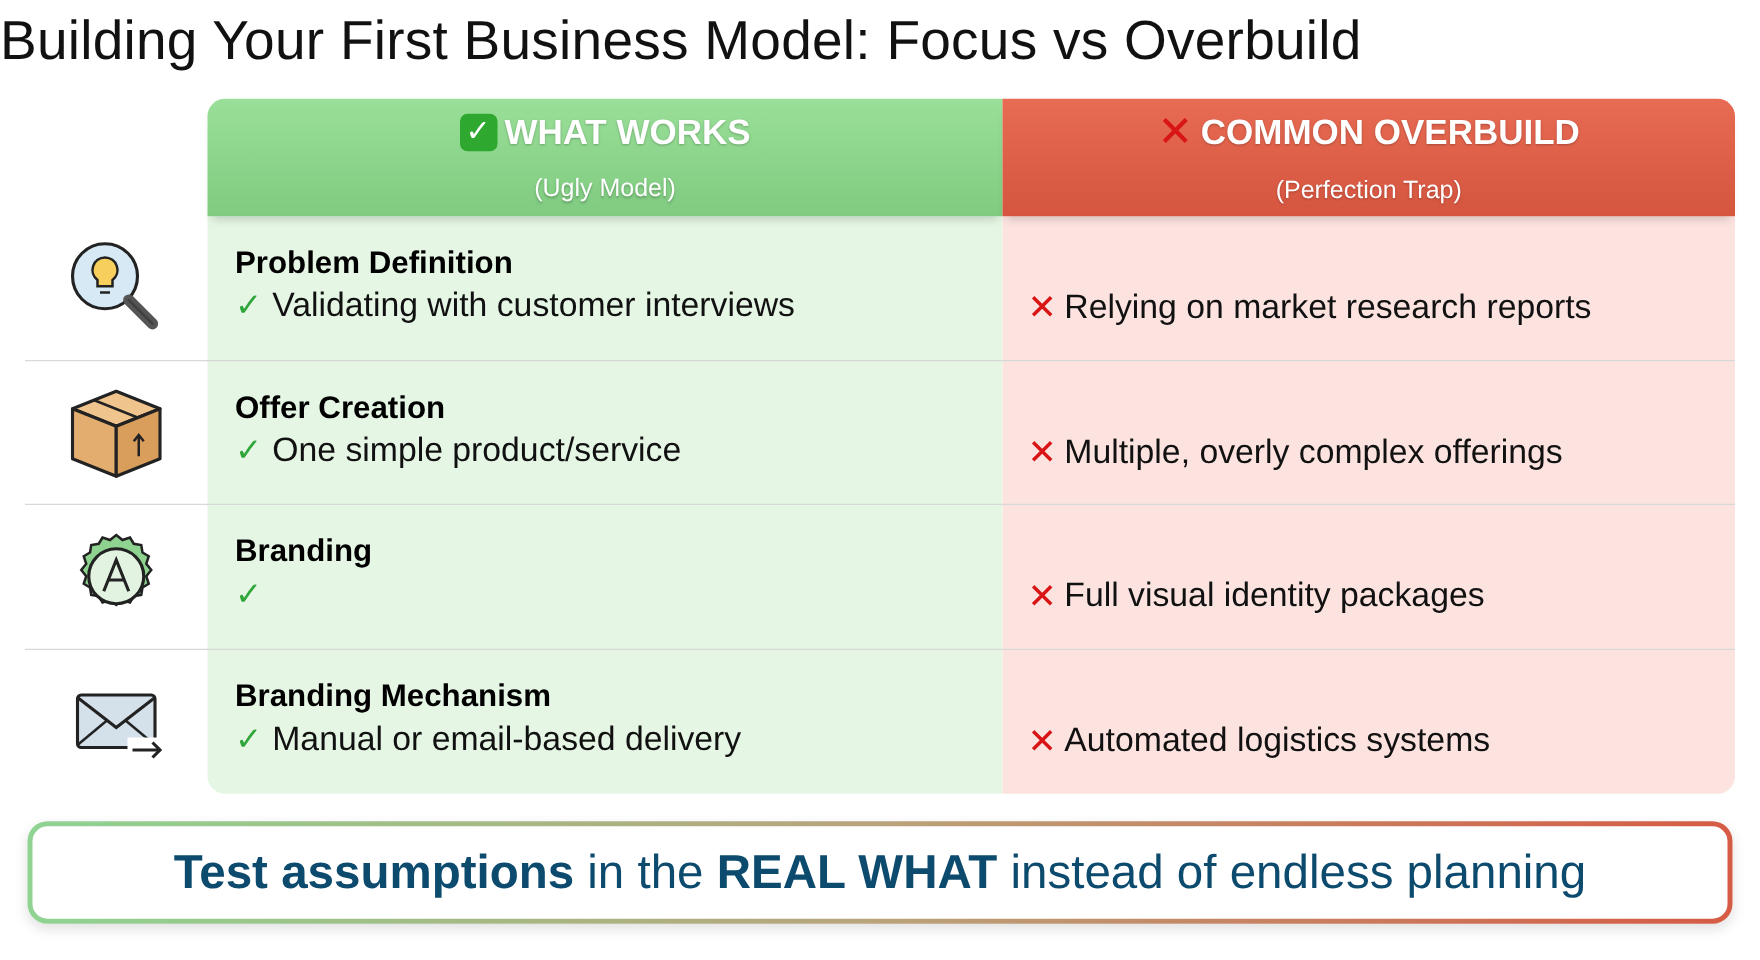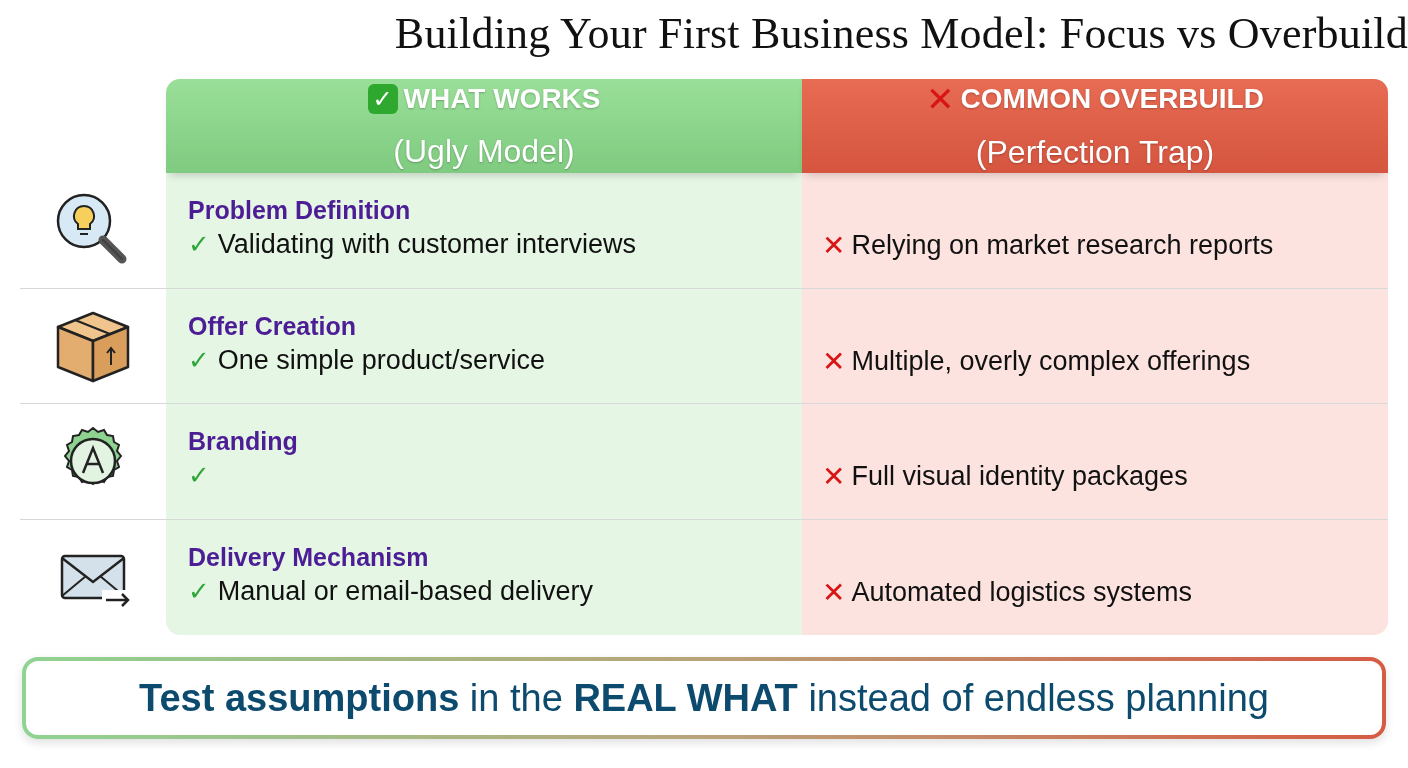--- a/index.html
+++ b/index.html
@@ -1,55 +1,55 @@
 <!DOCTYPE html>
 <html><head>
 <meta charset="utf-8">
 <style>
   * { box-sizing: border-box; margin: 0; padding: 0; }
   html, body { width: 1408px; height: 768px; background: #ffffff; overflow: hidden; }
   body { font-family: "Liberation Sans", "DejaVu Sans", sans-serif; color: #111; position: relative; }
 
   .title {
-    position: absolute; left: 0; top: 8px; width: 1408px; text-align: right;
-    font-size: 44px; font-weight: 400; color: #111; letter-spacing: 0.2px; font-family: Liberation Serif, serif;
+    position: absolute; left: 0; top: 8px; width: 1408px; text-align: left;
+    font-size: 44px; font-weight: 400; color: #111; letter-spacing: 0.2px;
   }
 
   .table-wrap { position: absolute; left: 166px; top: 79px; width: 1222px; height: 556px; }
   .col-bg-green {
     position: absolute; left: 0; top: 94px; width: 636px; height: 462px;
     background: #e5f6e4; border-bottom-left-radius: 14px;
   }
   .col-bg-red {
     position: absolute; left: 636px; top: 94px; width: 586px; height: 462px;
     background: #fce3df; border-bottom-right-radius: 14px;
   }
   .hdr {
     position: absolute; top: 0; height: 94px; color: #fff; text-align: center;
     display: flex; flex-direction: column; align-items: center; justify-content: center;
     text-shadow: 0 1px 2px rgba(0,0,0,0.25);
     box-shadow: 0 6px 8px -4px rgba(0,0,0,0.18);
   }
   .hdr-green { left: 0; width: 636px; background: linear-gradient(#9adf99, #7fcb80); border-top-left-radius: 14px; }
   .hdr-red { left: 636px; width: 586px; background: linear-gradient(#e86b53, #d5553f); border-top-right-radius: 14px; }
   .hdr-line1 { font-size: 28px; font-weight: 700; display: flex; align-items: center; gap: 6px; }
-  .hdr-line2 { font-size: 32px; font-weight: 400; margin-top: 18px; }
+  .hdr-line2 { font-size: 20px; font-weight: 400; margin-top: 18px; }
   .chk-badge {
     width: 30px; height: 30px; border-radius: 6px; background: #2ea82f; color: #fff;
     font-size: 24px; line-height: 30px; text-align: center; text-shadow: none;
     display: inline-block; font-weight: 700;
   }
   .x-mark-hdr { color: #d81414; font-size: 34px; font-weight: 700; text-shadow: none; line-height: 1; }
 
   .row { position: absolute; left: 20px; width: 1368px; height: 115px; }
   .row-divider { position: absolute; left: 20px; width: 1368px; height: 1px; background: #d6d9d6; }
 
   .row-icon { position: absolute; left: 30px; top: 14px; width: 86px; height: 86px; }
   .row-label {
-    position: absolute; left: 168px; top: 23px; font-size: 25px; font-weight: 700; color: #4c1d95;
+    position: absolute; left: 168px; top: 23px; font-size: 25px; font-weight: 700; color: #000000;
   }
   .row-good {
     position: absolute; left: 168px; top: 56px; font-size: 27px; color: #111;
     display: flex; align-items: center; gap: 8px;
   }
   .row-bad {
     position: absolute; left: 802px; font-size: 27px; color: #111;
     display: flex; align-items: center; gap: 6px;
   }
   .check { color: #2fa53a; font-size: 26px; }
@@ -156,21 +156,21 @@
 <div class="row" style="top:520px;">
   <svg class="row-icon" viewBox="0 0 86 86">
     <rect x="12" y="22" width="62" height="42" rx="3" fill="#d5e1ea" stroke="#222" stroke-width="2.5"></rect>
     <polyline points="12,24 43,48 74,24" fill="none" stroke="#222" stroke-width="2.5"></polyline>
     <line x1="12" y1="62" x2="36" y2="42" stroke="#222" stroke-width="2"></line>
     <line x1="74" y1="62" x2="50" y2="42" stroke="#222" stroke-width="2"></line>
     <rect x="52" y="56" width="30" height="16" fill="#fff"></rect>
     <line x1="56" y1="66" x2="78" y2="66" stroke="#222" stroke-width="2.5"></line>
     <polyline points="72,60 78,66 72,72" fill="none" stroke="#222" stroke-width="2.5"></polyline>
   </svg>
-  <div class="row-label">Delivery Mechanism</div>
+  <div class="row-label">Branding Mechanism</div>
   <div class="row-good">
     <span class="check">✓</span>
     <span>Manual or email-based delivery</span>
   </div>
   <div class="row-bad" style="top:56px;">
     <span class="xmark">✕</span>
     <span>Automated logistics systems</span>
   </div>
 </div>
 

